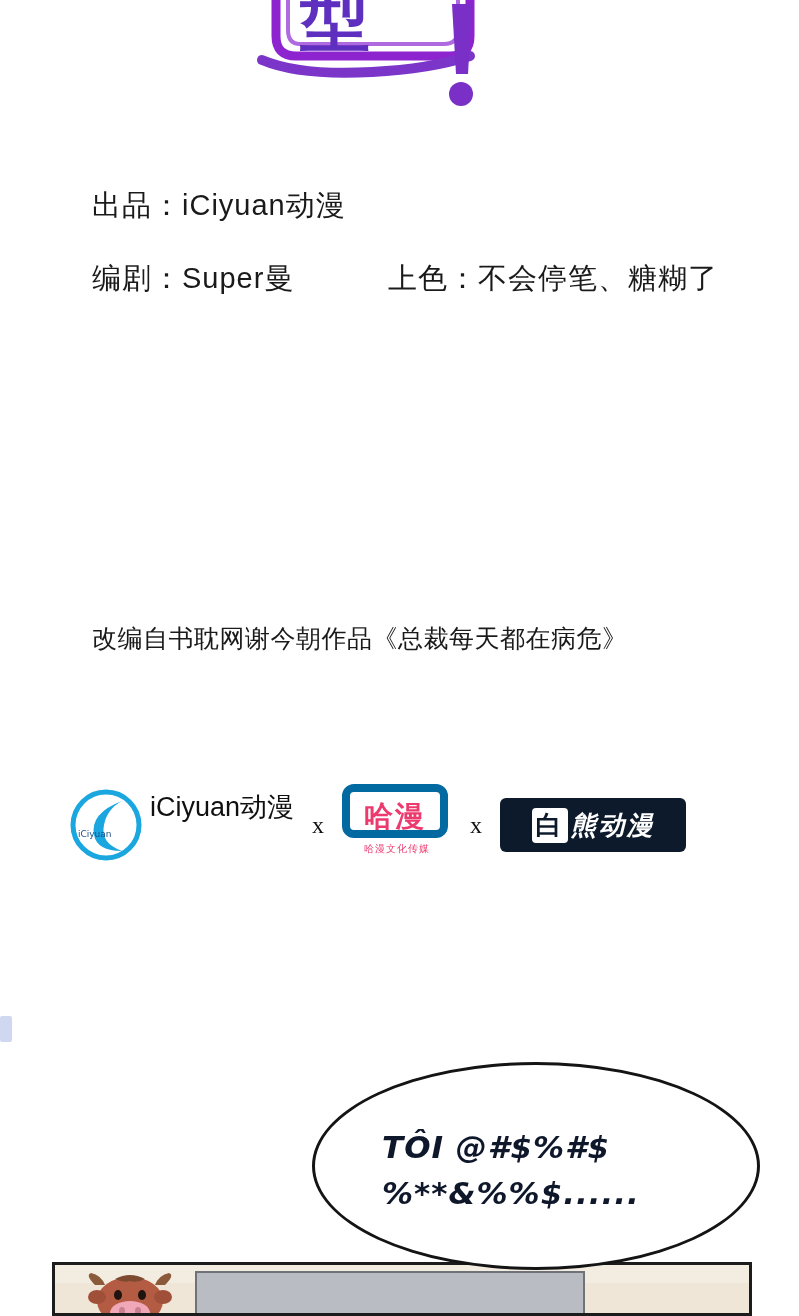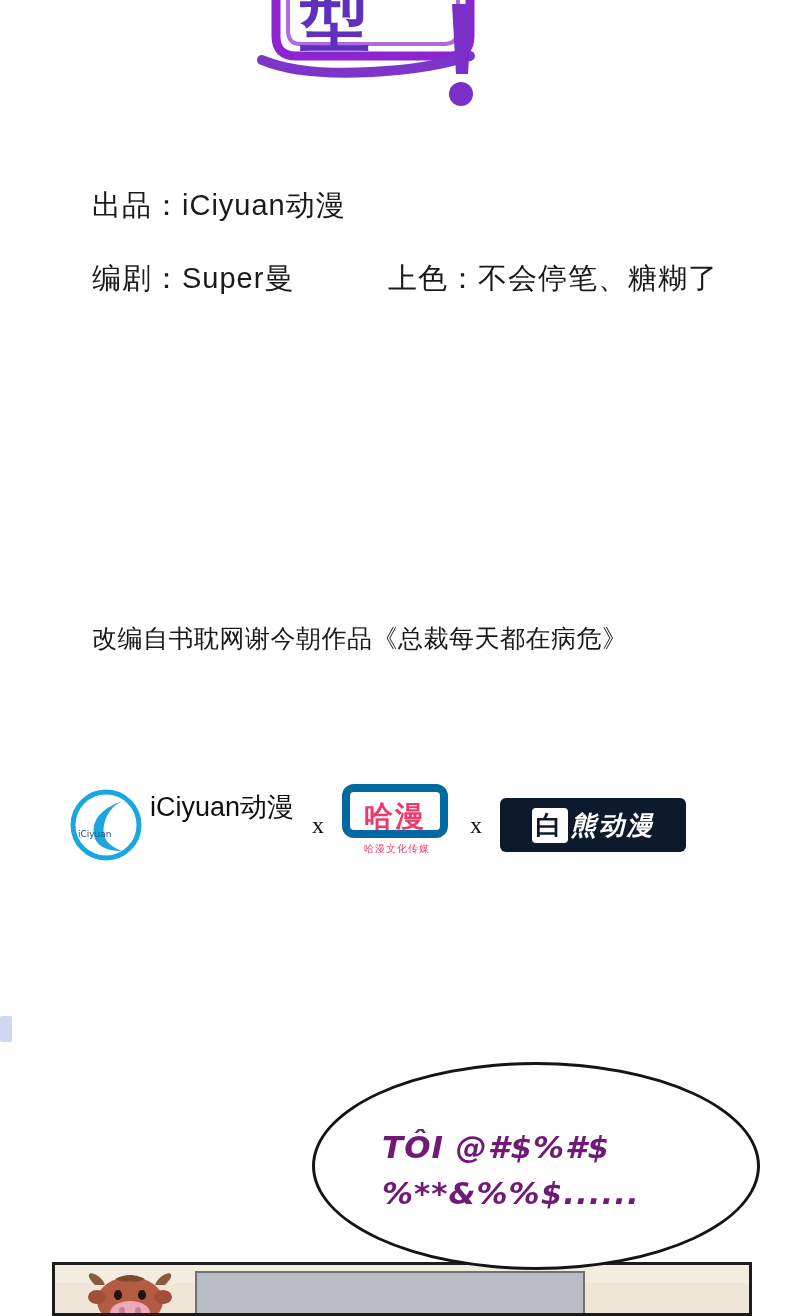--- a/index.html
+++ b/index.html
@@ -221,21 +221,21 @@
   }
   #balloon-text {
     position: absolute;
     left: 70px;
     top: 62px;
     width: 310px;
     font-family: "DejaVu Sans", sans-serif;
     font-size: 31px;
     font-weight: bold;
     font-style: italic;
-    color: #701a75;
+    color: #0f172a;
     line-height: 46px;
     letter-spacing: 1px;
   }
 </style>
 </head>
 <body>
 
 <div id="page">
 
   <div id="title-art">

